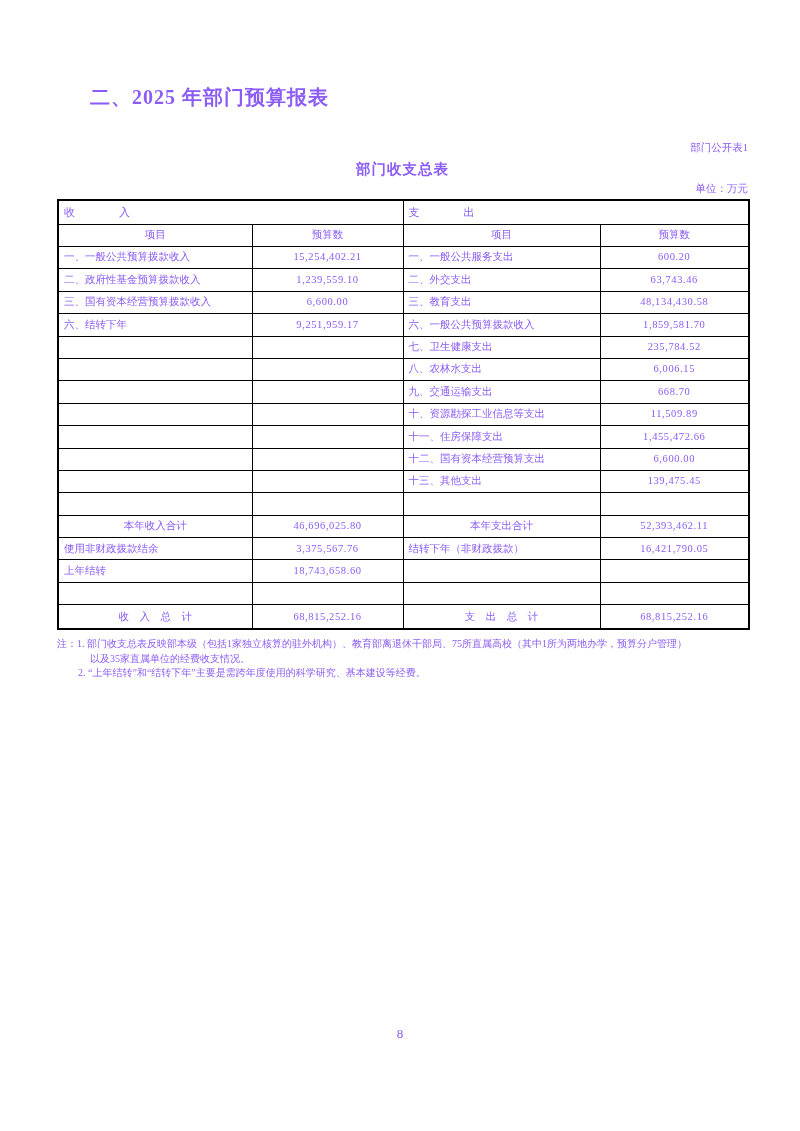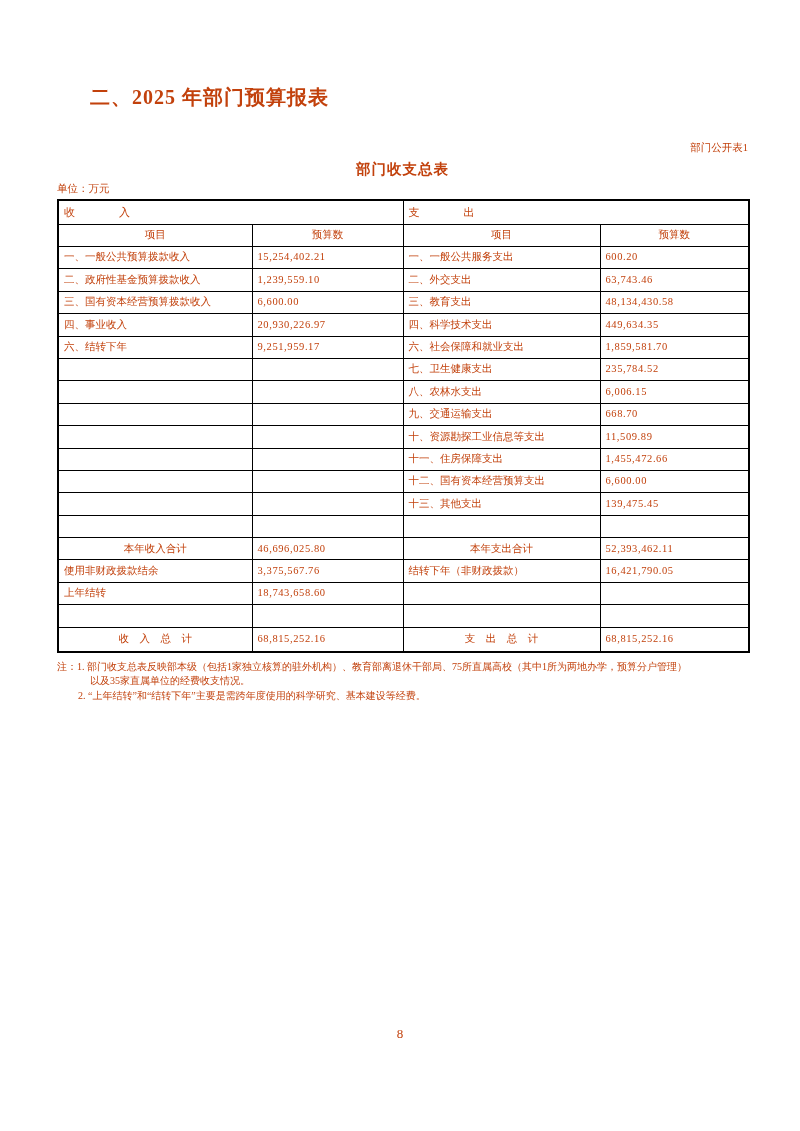--- a/index.html
+++ b/index.html
@@ -1,21 +1,21 @@
 <!DOCTYPE html>
 <html><head>
 <meta charset="utf-8">
 <style>
   html, body { margin: 0; padding: 0; background: #ffffff; }
   .page {
     position: relative;
     width: 800px;
     height: 1131px;
     background: #ffffff;
-    color: #c2410c;
+    color: #8b5cf6;
     font-family: "Liberation Serif", "DejaVu Serif", serif;
     overflow: hidden;
   }
   .content { margin: 0 52px 0 57px; }
 
   .doc-title {
     margin: 84px 0 0 33px;
     font-size: 20px;
     font-weight: bold;
     letter-spacing: 1px;
@@ -29,21 +29,21 @@
   .table-title {
     margin-top: 5px;
     text-align: center;
     font-size: 14.5px;
     font-weight: bold;
     letter-spacing: 1px;
   }
   .unit-label {
     margin-top: 3px;
     margin-bottom: 3px;
-    text-align: left;
+    text-align: right;
     font-size: 10.5px;
   }
 
   table.budget {
     border-collapse: collapse;
     table-layout: fixed;
     width: 691px;
     border: 2px solid #000;
   }
   table.budget td {
@@ -59,21 +59,21 @@
     height: 23px;
     border-bottom: 1.5px solid #000;
     font-size: 11px;
   }
   tr.colhead-row td {
     height: 21px;
     text-align: center;
     border-bottom: 1.5px solid #000;
   }
   td.item  { text-align: left; }
-  td.value { text-align: left; letter-spacing: 0.6px; }
+  td.value { text-align: center; letter-spacing: 0.6px; }
   tr.row-subtotal td, tr.row-total td { border-top: 1.5px solid #000; }
   tr.row-subtotal td.item, tr.row-total td.item { text-align: center; }
   tr.row-total td { height: 23px; }
 
   .notes {
     margin-top: 7px;
     font-size: 10px;
     line-height: 1.45;
   }
   .notes .note-line-2 { padding-left: 33px; }
@@ -133,29 +133,23 @@
             <td class="item">二、外交支出</td>
             <td class="value">63,743.46</td>
           </tr>
           <tr class="row-data">
             <td class="item">三、国有资本经营预算拨款收入</td>
             <td class="value">6,600.00</td>
             <td class="item">三、教育支出</td>
             <td class="value">48,134,430.58</td>
           </tr>
           <tr class="row-data">
-            <td class="item">四、事业收入</td>
-            <td class="value">20,930,226.97</td>
-            <td class="item">四、科学技术支出</td>
-            <td class="value">449,634.35</td>
-          </tr>
-          <tr class="row-data">
             <td class="item">六、结转下年</td>
             <td class="value">9,251,959.17</td>
-            <td class="item">六、社会保障和就业支出</td>
+            <td class="item">六、一般公共预算拨款收入</td>
             <td class="value">1,859,581.70</td>
           </tr>
           <tr class="row-data">
             <td class="item"></td>
             <td class="value"></td>
             <td class="item">七、卫生健康支出</td>
             <td class="value">235,784.52</td>
           </tr>
           <tr class="row-data">
             <td class="item"></td>

